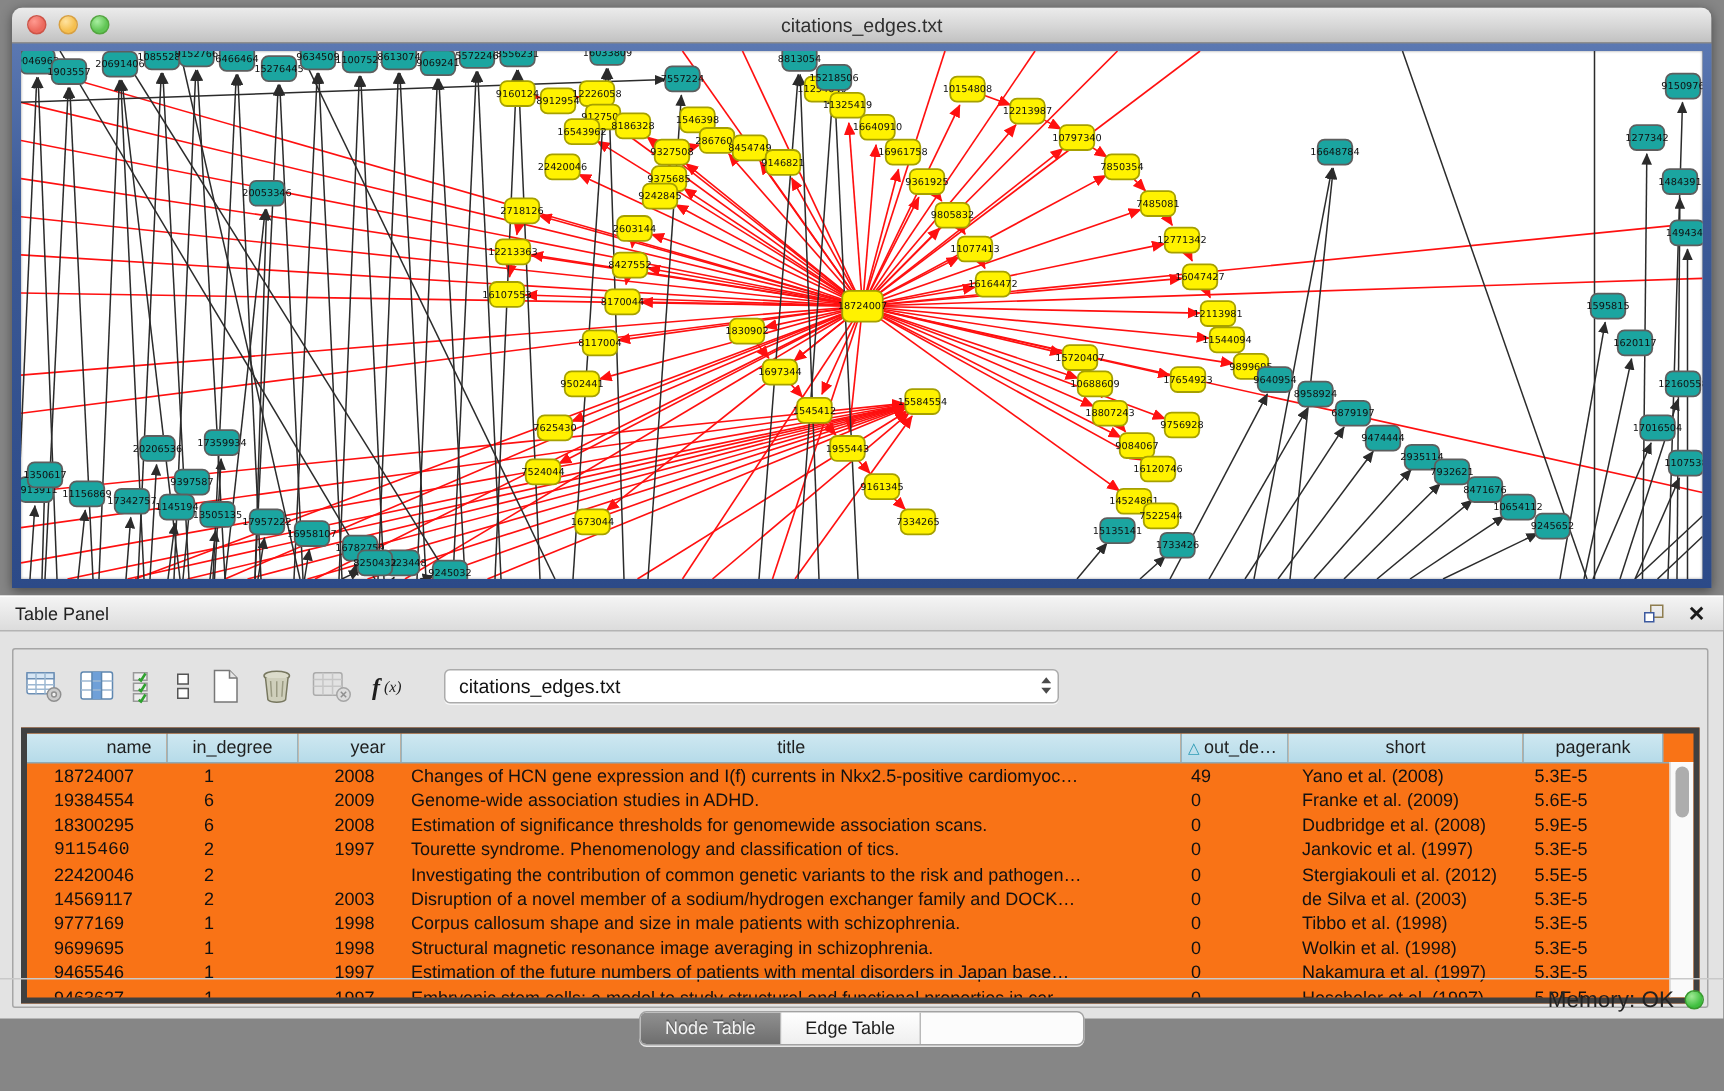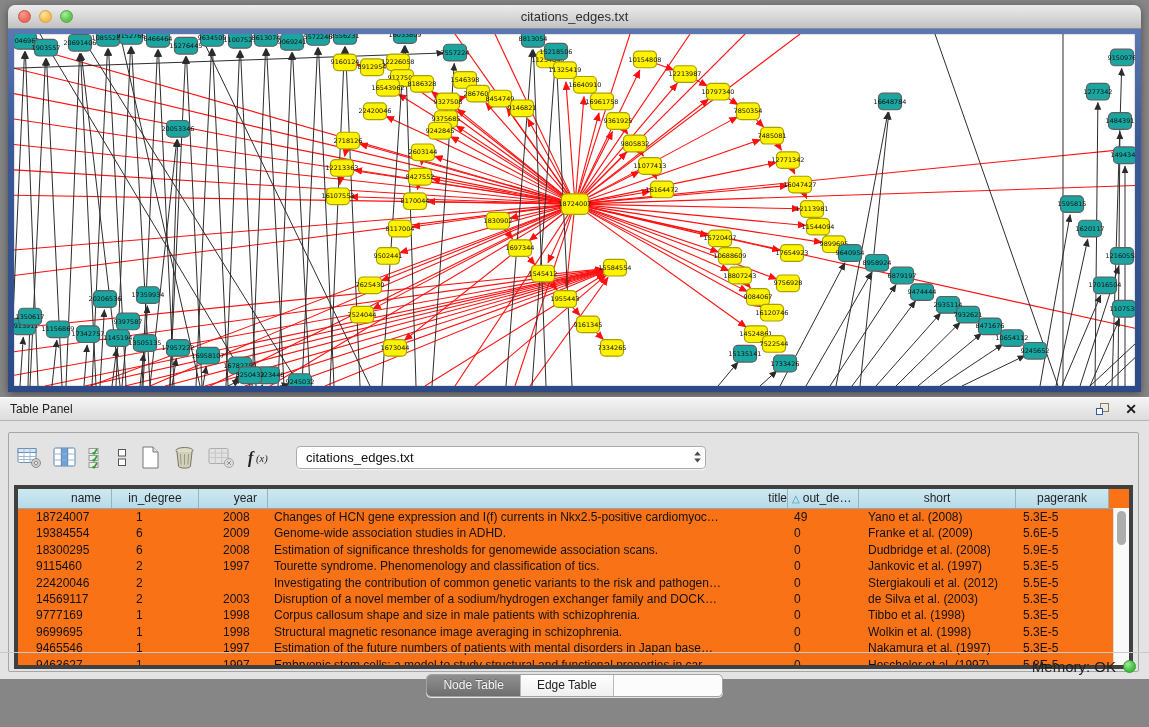--- a/index.html
+++ b/index.html
@@ -891,21 +891,21 @@
             </svg>
         </span>
       </span>
     </div>
 
     <div class="table-area">
       <div class="thead" id="table-header">
           <div class="th" style="width: 94px; text-align: right; padding-right: 10px;"><span>name</span></div>
           <div class="th" style="width: 87px; text-align: center;"><span>in_degree</span></div>
           <div class="th" style="width: 69px; text-align: right; padding-right: 10px;"><span>year</span></div>
-          <div class="th" style="width: 520px; text-align: right;"><span>title</span></div>
+          <div class="th" style="width: 520px; text-align: center;"><span>title</span></div>
           <div class="th" style="width: 71px; text-align: left; padding-left: 4px;"><span class="sort-glyph">△</span><span>out_de…</span></div>
           <div class="th" style="width: 157px; text-align: center;"><span>short</span></div>
           <div class="th" style="width: 93px; text-align: center;"><span>pagerank</span></div>
         </div>
       <div id="table-body">
           <div class="trow">
             <div class="td" style="width: 94px; padding-left: 18px;">18724007</div>
             <div class="td" style="width: 87px; padding-left: 24px;">1</div>
             <div class="td" style="width: 69px; padding-left: 24px;">2008</div>
             <div class="td" style="width: 520px; padding-left: 6px;">Changes of HCN gene expression and I(f) currents in Nkx2.5-positive cardiomyoc…</div>
@@ -925,21 +925,21 @@
           <div class="trow">
             <div class="td" style="width: 94px; padding-left: 18px;">18300295</div>
             <div class="td" style="width: 87px; padding-left: 24px;">6</div>
             <div class="td" style="width: 69px; padding-left: 24px;">2008</div>
             <div class="td" style="width: 520px; padding-left: 6px;">Estimation of significance thresholds for genomewide association scans.</div>
             <div class="td" style="width: 71px; padding-left: 6px;">0</div>
             <div class="td" style="width: 157px; padding-left: 9px;">Dudbridge et al. (2008)</div>
             <div class="td" style="width: 93px; padding-left: 7px;">5.9E-5</div>
           </div>
           <div class="trow">
-            <div class="td" style="width: 94px; padding-left: 18px;">9115460</div>
+            <div class="td" style="width: 94px; padding-left: 18px; font-family: Liberation Mono, monospace;">9115460</div>
             <div class="td" style="width: 87px; padding-left: 24px;">2</div>
             <div class="td" style="width: 69px; padding-left: 24px;">1997</div>
             <div class="td" style="width: 520px; padding-left: 6px;">Tourette syndrome. Phenomenology and classification of tics.</div>
             <div class="td" style="width: 71px; padding-left: 6px;">0</div>
             <div class="td" style="width: 157px; padding-left: 9px;">Jankovic et al. (1997)</div>
             <div class="td" style="width: 93px; padding-left: 7px;">5.3E-5</div>
           </div>
           <div class="trow">
             <div class="td" style="width: 94px; padding-left: 18px;">22420046</div>
             <div class="td" style="width: 87px; padding-left: 24px;">2</div>

